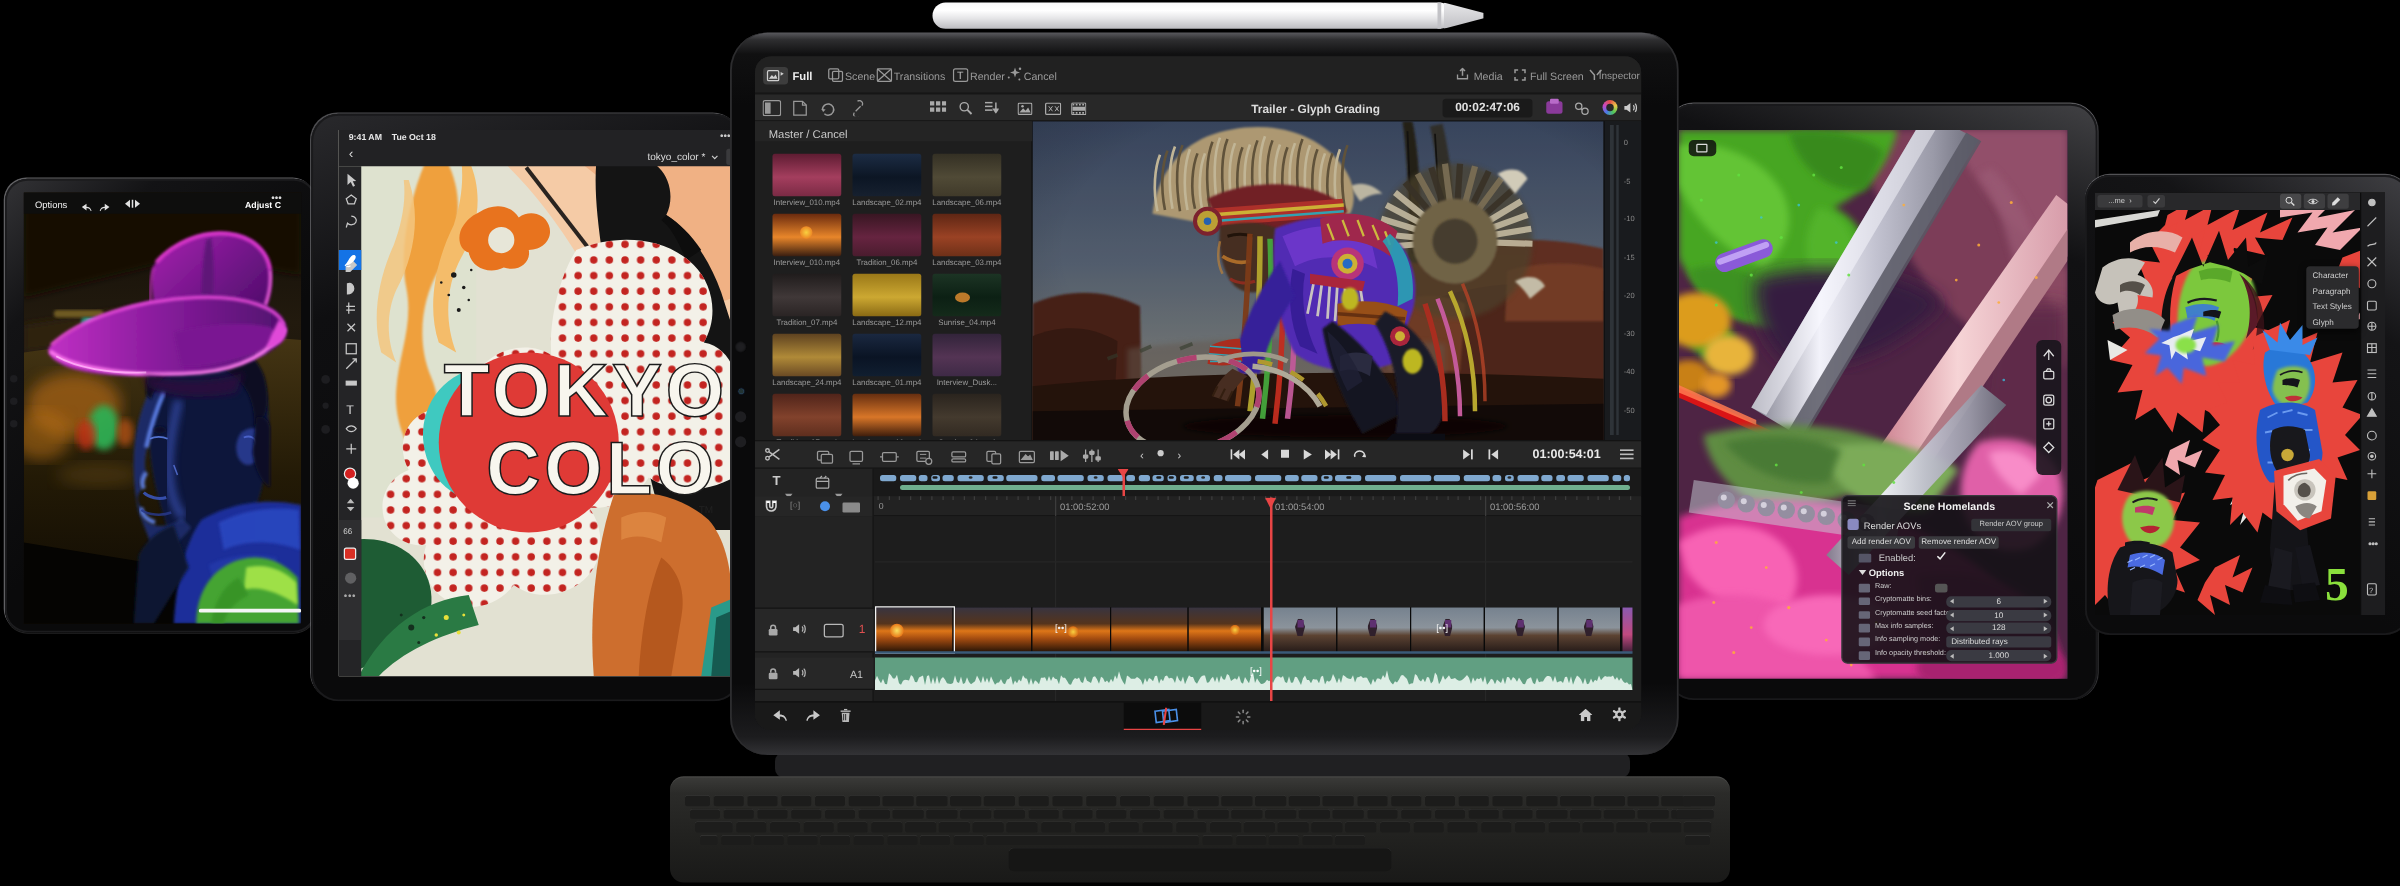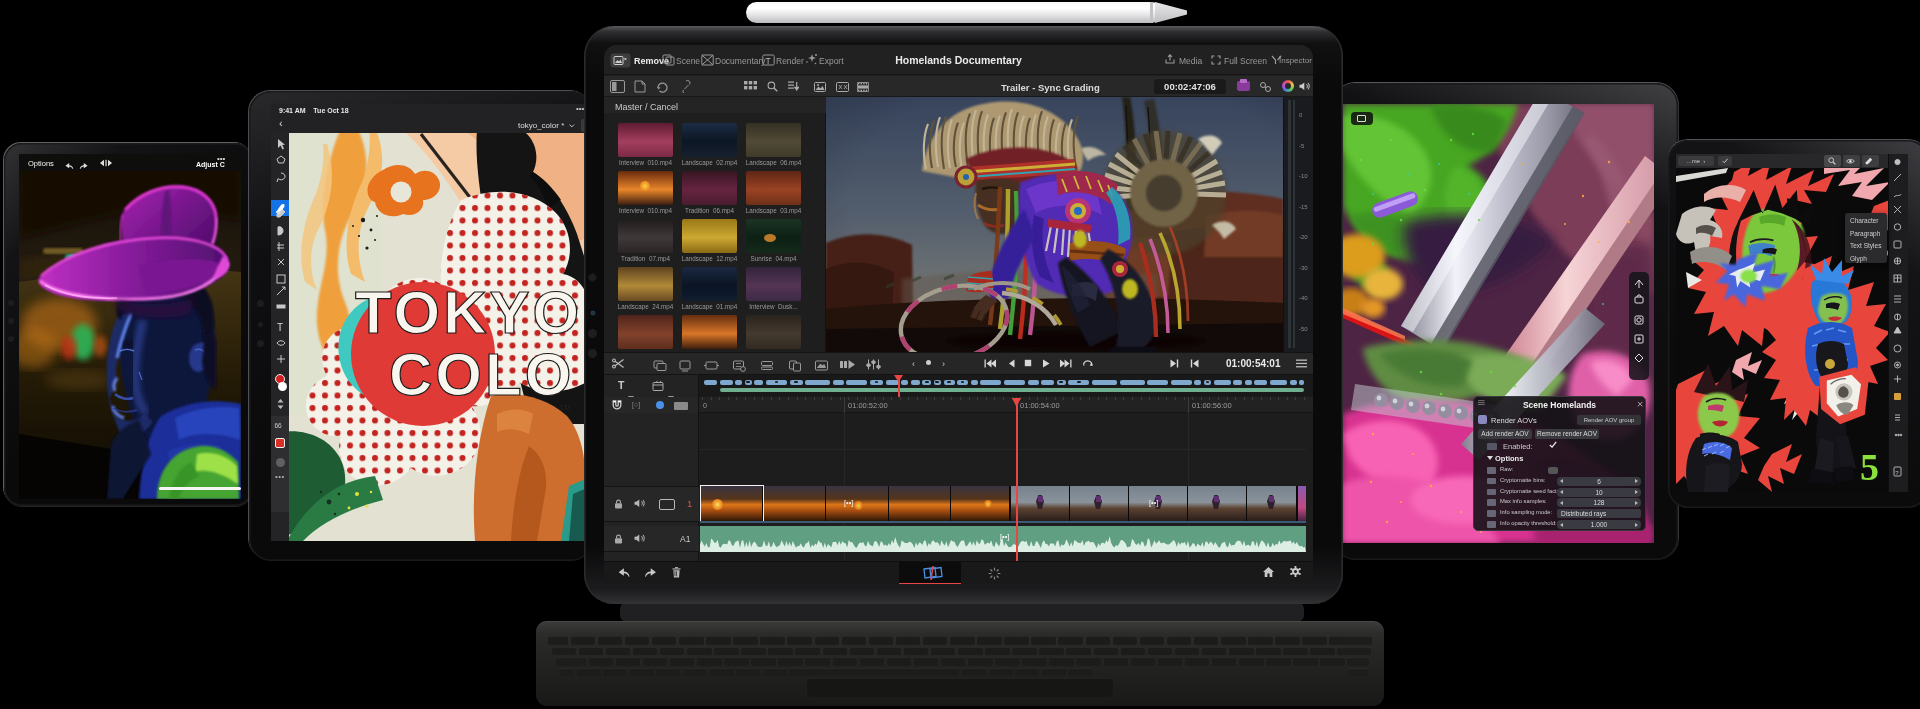--- a/index.html
+++ b/index.html
@@ -708,50 +708,49 @@
  box-shadow:inset 1.5px 0 0 #2c2c2e, inset -1.5px 0 0 #2c2c2e;"></div>
 <div class="screen" id="cscr" style="left:604px;top:45px;width:709px;height:539px;background:#1f1f1f;border-radius:13px;">
 
 <div class="abs" style="left:0;top:0;width:709px;height:30px;background:#212121;border-bottom:1px solid #151515;">
 <svg class="abs" style="left:6px;top:8px;" width="21" height="15" viewBox="0 0 21 15">
           <rect x="0.5" y="0.5" width="20" height="14" rx="3" fill="#3d3d3d"></rect>
           <rect x="4" y="3.5" width="9" height="8" rx="1" fill="none" stroke="#cfcfcf"></rect>
           <path d="M5,10 L7.5,7 L9,8.5 L10.5,6.5 L12,10 Z" fill="#cfcfcf"></path>
           <path d="M14.5,4.5 L17,6 L14.5,7.5 Z" fill="#cfcfcf"></path>
         </svg>
-  <div class="abs" style="left:30px;top:10.5px;font-size:9px;font-weight:bold;color:#ededed;">Remove</div>
+  <div class="abs" style="left:30px;top:10.5px;font-size:9px;font-weight:bold;color:#ededed;">Full</div>
 <svg class="abs" style="left:58px;top:9px;" width="13" height="12" viewBox="0 0 13 12">
           <g fill="none" stroke="#999">
             <rect x="1" y="1" width="8" height="8" rx="1"></rect>
             <rect x="4" y="3" width="8" height="8" rx="1"></rect>
           </g>
         </svg>
   <div class="abs" style="left:72px;top:10.5px;font-size:8.5px;color:#9a9a9a;">Scene</div>
 <svg class="abs" style="left:97px;top:9px;" width="13" height="12" viewBox="0 0 13 12">
           <g stroke="#999" fill="none">
             <rect x="0.8" y="1" width="11.4" height="10" rx="1"></rect>
             <path d="M0.8,1 L12.2,11 M12.2,1 L0.8,11"></path>
           </g>
         </svg>
-  <div class="abs" style="left:111px;top:10.5px;font-size:8.5px;color:#9a9a9a;">Documentary</div>
+  <div class="abs" style="left:111px;top:10.5px;font-size:8.5px;color:#9a9a9a;">Transitions</div>
 <svg class="abs" style="left:158px;top:9px;" width="13" height="12" viewBox="0 0 13 12">
           <rect x="0.8" y="1" width="11.4" height="10" rx="1.5" fill="none" stroke="#999"></rect>
           <text x="3.6" y="9.5" font-size="8.5" fill="#bbb" font-family="Liberation Sans">T</text>
         </svg>
   <div class="abs" style="left:172px;top:10.5px;font-size:8.5px;color:#9a9a9a;">Render</div>
 <svg class="abs" style="left:201px;top:8px;" width="13" height="13" viewBox="0 0 13 13">
           <g fill="#999">
             <path d="M7,1 L8,4 L11,5 L8,6 L7,9 L6,6 L3,5 L6,4 Z"></path>
             <circle cx="11" cy="2" r="1"></circle>
             <circle cx="2" cy="9" r="0.8"></circle>
             <circle cx="10.5" cy="10.5" r="0.8"></circle>
           </g>
         </svg>
-  <div class="abs" style="left:215px;top:10.5px;font-size:8.5px;color:#9a9a9a;">Export</div>
-  <div class="abs" style="left:0;top:9px;width:709px;text-align:center;font-size:10.5px;font-weight:bold;color:#eaeaea;">Homelands Documentary</div>
+  <div class="abs" style="left:215px;top:10.5px;font-size:8.5px;color:#9a9a9a;">Cancel</div>
 <svg class="abs" style="left:561px;top:9px;" width="10.0" height="10.0" viewBox="0 0 10.0 10.0">
           <g transform="scale(1.0)" stroke="#9a9a9a" fill="none">
             <path d="M5,6.5 L5,1 M3,2.8 L5,0.8 L7,2.8" stroke-width="1.2"></path>
             <path d="M1,5.5 L1,9 L9,9 L9,5.5" stroke-width="1.1"></path>
           </g>
         </svg>
   <div class="abs" style="left:575px;top:10.5px;font-size:8.5px;color:#9a9a9a;">Media</div>
 <svg class="abs" style="left:607px;top:9.5px;" width="10.0" height="10.0" viewBox="0 0 10.0 10.0">
           <g transform="scale(1.0)" stroke="#9a9a9a" fill="none" stroke-width="1.2">
             <path d="M1,3.5 L1,1 L3.5,1 M6.5,1 L9,1 L9,3.5 M9,6.5 L9,9 L6.5,9 M3.5,9 L1,9 L1,6.5"></path>
@@ -831,21 +830,21 @@
             <rect x="1.0" y="1" width="1.4" height="1.4"></rect>
             <rect x="1.0" y="7.6" width="1.4" height="1.4"></rect>
             <rect x="3.6" y="1" width="1.4" height="1.4"></rect>
             <rect x="3.6" y="7.6" width="1.4" height="1.4"></rect>
             <rect x="6.2" y="1" width="1.4" height="1.4"></rect>
             <rect x="6.2" y="7.6" width="1.4" height="1.4"></rect>
             <rect x="8.8" y="1" width="1.4" height="1.4"></rect>
             <rect x="8.8" y="7.6" width="1.4" height="1.4"></rect>
           </g>
         </svg>
-  <div class="abs" style="left:397px;top:6px;font-size:9.5px;font-weight:bold;color:#dcdcdc;">Trailer - Sync Grading</div>
+  <div class="abs" style="left:397px;top:6px;font-size:9.5px;font-weight:bold;color:#dcdcdc;">Trailer - Glyph Grading</div>
   <div class="abs" style="left:550px;top:3px;width:72px;height:15px;background:#1a1a1a;border-radius:3px;color:#e2e2e2;font-size:9.5px;font-weight:bold;text-align:center;line-height:15px;">00:02:47:06</div>
   <div class="abs" style="left:633px;top:5px;width:13px;height:10px;border-radius:2px;background:#8a3a9a;"></div>
   <div class="abs" style="left:636px;top:3px;width:7px;height:4px;border-radius:1px;background:#b86ac8;"></div>
 <svg class="abs" style="left:655px;top:4.5px;" width="13" height="12" viewBox="0 0 13 12">
           <g stroke="#aaa" fill="none">
             <circle cx="4" cy="4" r="2.5"></circle>
             <circle cx="9" cy="8" r="2.5"></circle>
             <path d="M6,6 L7,7" stroke-width="1.2"></path>
           </g>
         </svg>

